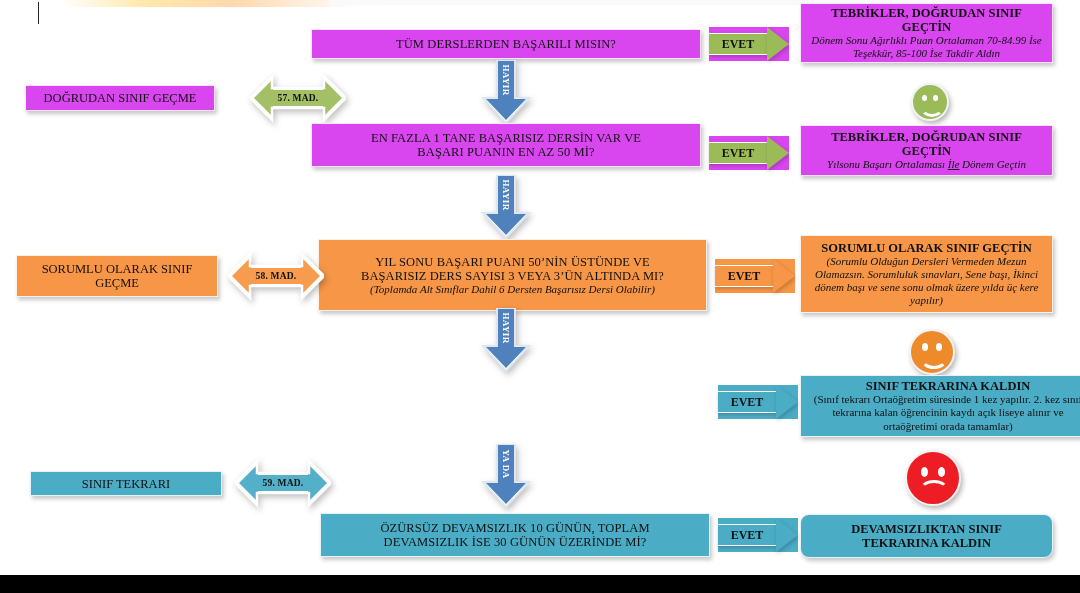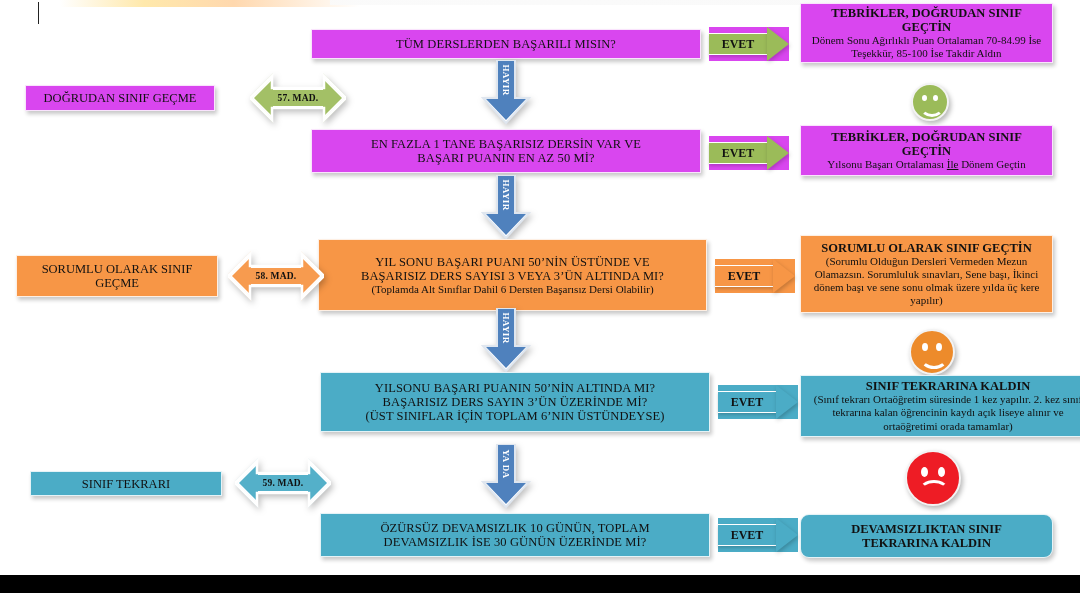--- a/index.html
+++ b/index.html
@@ -39,21 +39,21 @@
     line-height:1.12;
     box-shadow:2px 3px 4px rgba(0,0,0,.22);
     border:1px solid rgba(255,255,255,.85);
   }
   .green{background:#d946ef;}
   .orange{background:#f79646;}
   .blue{background:#4bacc6;}
 
   .t-main{font-size:12.5px;letter-spacing:.1px;}
   .t-bold{font-weight:bold;font-size:12.5px;}
-  .t-ital{font-size:11px;line-height:1.18;}
+  .t-ital{font-style:italic;font-size:11px;line-height:1.18;}
   .t-small{font-size:11px;line-height:1.2;}
   .t-leftlbl{font-size:12.5px;}
 
   
   .evet{
     position:absolute;height:34px;
     display:flex;align-items:center;
   }
   .evet .shaft{
     height:20px;width:58px;
@@ -174,21 +174,21 @@
     <svg width="54" height="66" viewBox="0 0 54 66">
       <polygon points="18,0 36,0 36,38 50,38 27,63 4,38 18,38" fill="#ffffff" stroke="#dfe6ef" stroke-width="2"></polygon>
       <polygon points="19,1 35,1 35,39 47,39 27,60 7,39 19,39" fill="#4f81bd"></polygon>
       <polygon points="19,1 35,1 35,39 47,39 27,60 7,39 19,39" fill="url(#g1)" opacity="0.0"></polygon>
     </svg>
     <div class="vlbl">
       <span>HAYIR</span>
     </div>
   </div>
 
-  <div class="box green" style="left:311px;top:129px;width:390px;height:44px;">
+  <div class="box green" style="left:311px;top:123px;width:390px;height:44px;">
     <div class="t-main">EN FAZLA 1 TANE BAŞARISIZ DERSİN VAR VE</div>
     <div class="t-main">BAŞARI PUANIN EN AZ 50 Mİ?</div>
   </div>
 
   <div class="evet green" style="left:709px;top:136px;">
     <div class="shaft">EVET</div>
     <div class="head"></div>
   </div>
 
   <div class="box green" style="left:800px;top:125px;width:253px;height:51px;">
@@ -246,25 +246,20 @@
   <div class="downarrow" style="left:479px;top:308px;">
     <svg width="54" height="66" viewBox="0 0 54 66">
       <polygon points="18,0 36,0 36,38 50,38 27,63 4,38 18,38" fill="#ffffff" stroke="#dfe6ef" stroke-width="2"></polygon>
       <polygon points="19,1 35,1 35,39 47,39 27,60 7,39 19,39" fill="#4f81bd"></polygon>
     </svg>
     <div class="vlbl">
       <span>HAYIR</span>
     </div>
   </div>
 
-  <div class="box blue" style="left:320px;top:372px;width:390px;height:60px;">
-    <div class="t-main">YILSONU BAŞARI PUANIN 50’NİN ALTINDA MI?</div>
-    <div class="t-main">BAŞARISIZ DERS SAYIN 3’ÜN ÜZERİNDE Mİ?</div>
-    <div class="t-main">(ÜST SINIFLAR İÇİN TOPLAM 6’NIN ÜSTÜNDEYSE)</div>
-  </div>
 
   <div class="evet blue" style="left:718px;top:385px;">
     <div class="shaft">EVET</div>
     <div class="head"></div>
   </div>
 
   <div class="box blue" style="left:800px;top:375px;width:296px;height:62px;">
     <div class="t-bold">SINIF TEKRARINA KALDIN</div>
     <div class="t-small">(Sınıf tekrarı Ortaöğretim süresinde 1 kez yapılır. 2. kez sınıf tekrarına kalan öğrencinin kaydı açık liseye alınır ve ortaöğretimi orada tamamlar)</div>
   </div>

